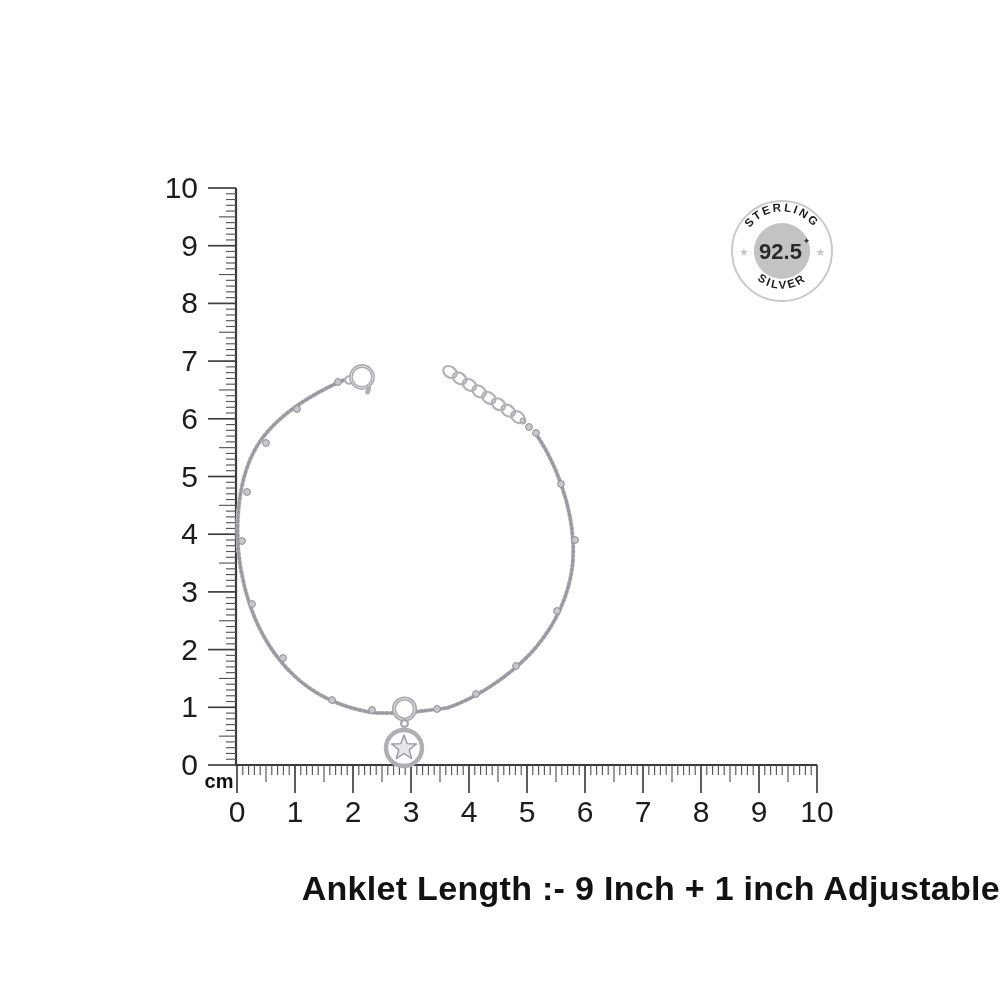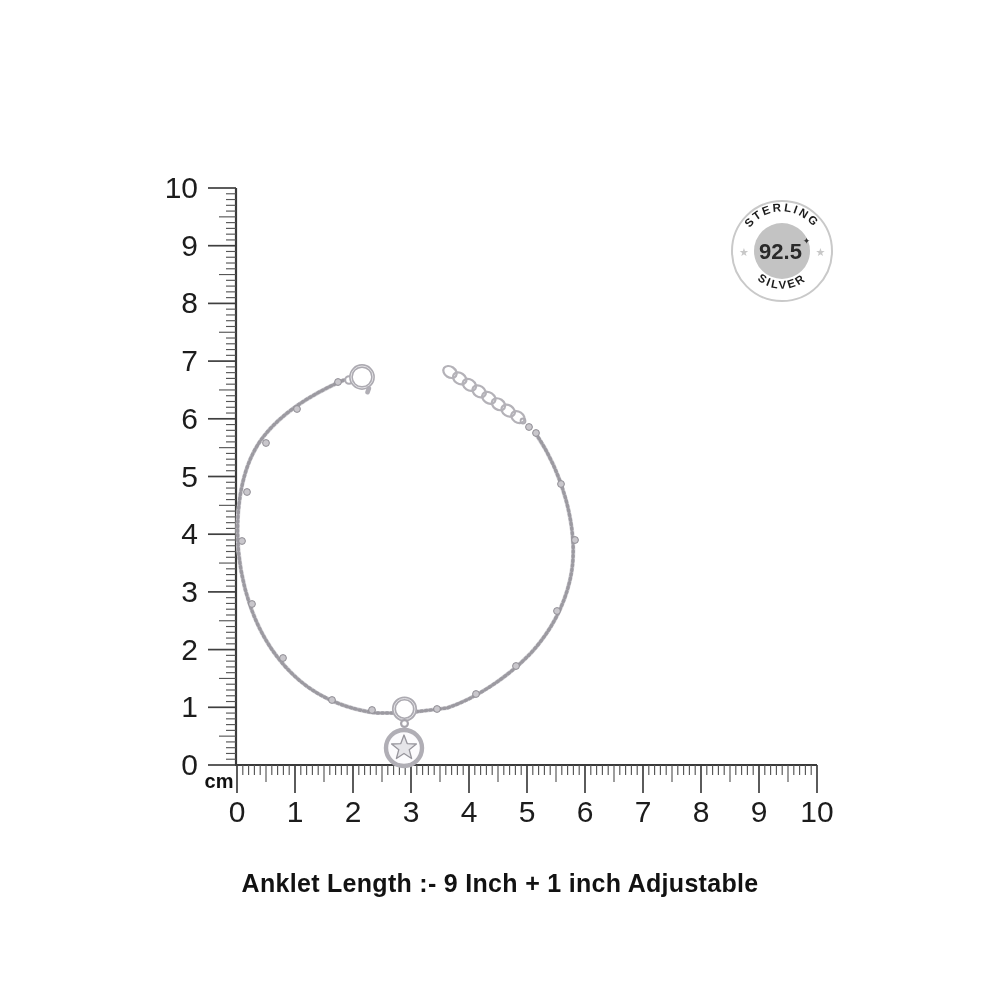--- a/index.html
+++ b/index.html
@@ -8,22 +8,22 @@
   .scene svg{position:absolute;left:0;top:0;}
   svg text{font-family:"Liberation Sans","DejaVu Sans",sans-serif;}
   .ruler-num{font-size:30px;fill:#1c1c1c;}
   .unit-label{font-size:20px;font-weight:700;fill:#111111;}
   .badge-arc{font-size:11.5px;font-weight:700;letter-spacing:2.2px;fill:#1c1c1c;}
   .badge-purity{font-size:22px;font-weight:700;fill:#2a2a2a;}
   .badge-mark{font-size:9px;fill:#333333;}
   .badge-star{font-size:11px;fill:#c8c8c8;}
   .chain-base{stroke:#d3d2d6;stroke-width:4.2;fill:none;}
   .chain-links{stroke:#9c9aa1;stroke-width:3.4;fill:none;stroke-dasharray:1.6 3;stroke-linecap:round;}
-  .caption{position:absolute;left:0;right:0;top:869px;text-align:center;
-           font-size:25px;font-weight:700;letter-spacing:.3px;color:#121212;}
+  .caption{position:absolute;left:0;right:0;top:869px;text-align:right;
+           font-size:34px;font-weight:700;letter-spacing:.3px;color:#121212;}
 </style>
 </head>
 <body>
 
 <div class="scene">
   <svg width="1000" height="1000" viewBox="0 0 1000 1000">
 
     <g id="v-ruler">
         <line x1="236" y1="188" x2="236" y2="765" stroke="#3a3a3a" stroke-width="2.2"></line>
         <line x1="208" y1="765" x2="236" y2="765" stroke="#3f3f3f" stroke-width="1.7"></line>

